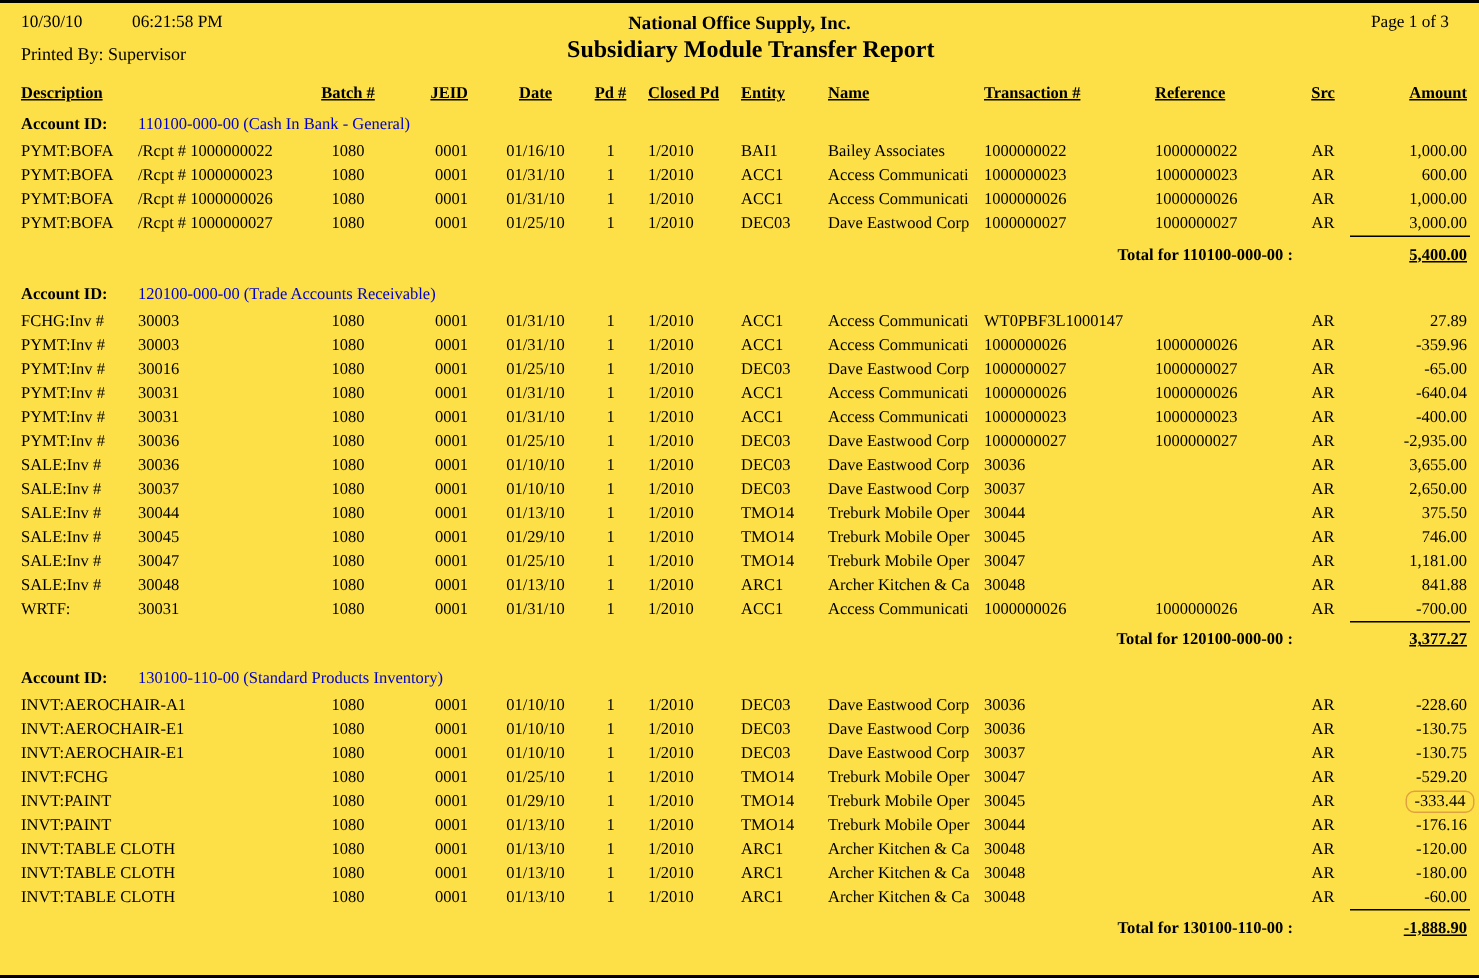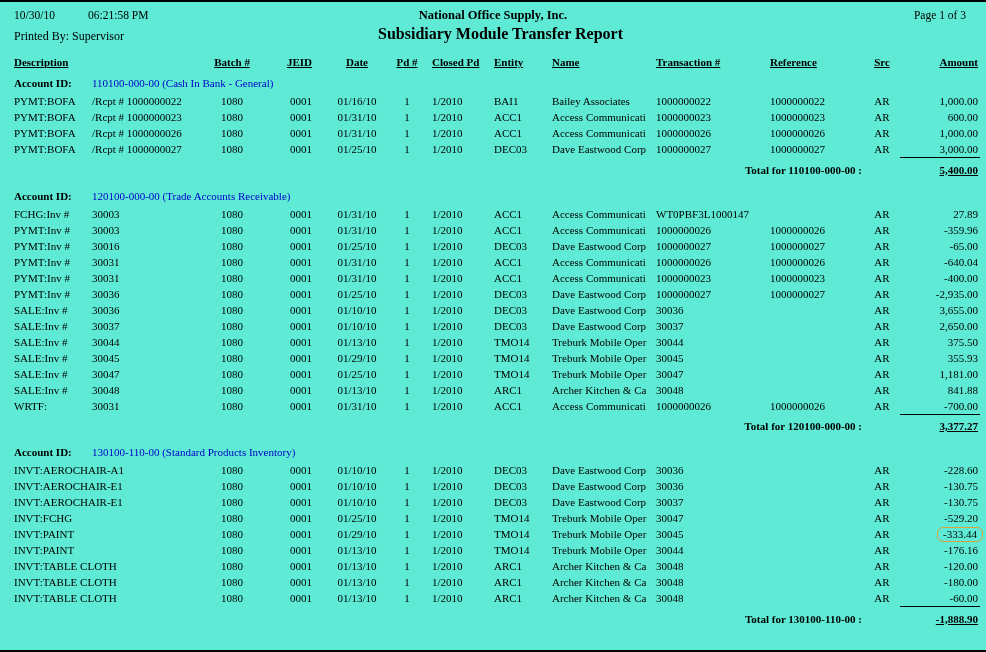--- a/index.html
+++ b/index.html
@@ -3,21 +3,21 @@
 <meta charset="utf-8">
 <style>
   * { margin: 0; padding: 0; box-sizing: border-box; }
   html, body { background: #f0f0f0; }
   body {
     width: 986px; height: 652px; overflow: hidden;
     font-family: "Liberation Serif", "DejaVu Serif", serif;
     color: #000;
   }
   .page {
-    width: 986px; height: 652px; background: #5eead4;
+    width: 986px; height: 652px; background: #fde047;
     border-top: 2px solid #000; border-bottom: 2px solid #000;
     position: relative;
   }
   .hdr { position: relative; height: 50px; }
   .hdr-date   { position: absolute; left: 14px;  top: 7px;  font-size: 11.5px; }
   .hdr-time   { position: absolute; left: 88px;  top: 7px;  font-size: 11.5px; }
   .hdr-company{ position: absolute; left: 0; right: 0; top: 6px; text-align: center; font-weight: bold; font-size: 12.5px; }
   .hdr-page   { position: absolute; right: 20px; top: 7px;  font-size: 11.5px; }
   .hdr-printed{ position: absolute; left: 14px;  top: 27px; font-size: 12px; }
   .hdr-title  { position: absolute; left: 15px; right: 0; top: 23px; text-align: center; font-weight: bold; font-size: 16px; }
@@ -292,21 +292,21 @@
           <td class="c-cen">1080</td>
           <td class="c-jeid">0001</td>
           <td class="c-cen">01/29/10</td>
           <td class="c-cen">1</td>
           <td class="c-pad">1/2010</td>
           <td class="c-pad">TMO14</td>
           <td class="c-pad">Treburk Mobile Oper</td>
           <td class="c-pad">30045</td>
           <td class="c-pad"></td>
           <td class="c-cen">AR</td>
-          <td class="c-amt">355.93</td>
+          <td class="c-amt">746.00</td>
         </tr>
         <tr>
           <td class="c-desc"><span class="d1">SALE:Inv #</span><span>30047</span></td>
           <td class="c-cen">1080</td>
           <td class="c-jeid">0001</td>
           <td class="c-cen">01/25/10</td>
           <td class="c-cen">1</td>
           <td class="c-pad">1/2010</td>
           <td class="c-pad">TMO14</td>
           <td class="c-pad">Treburk Mobile Oper</td>

